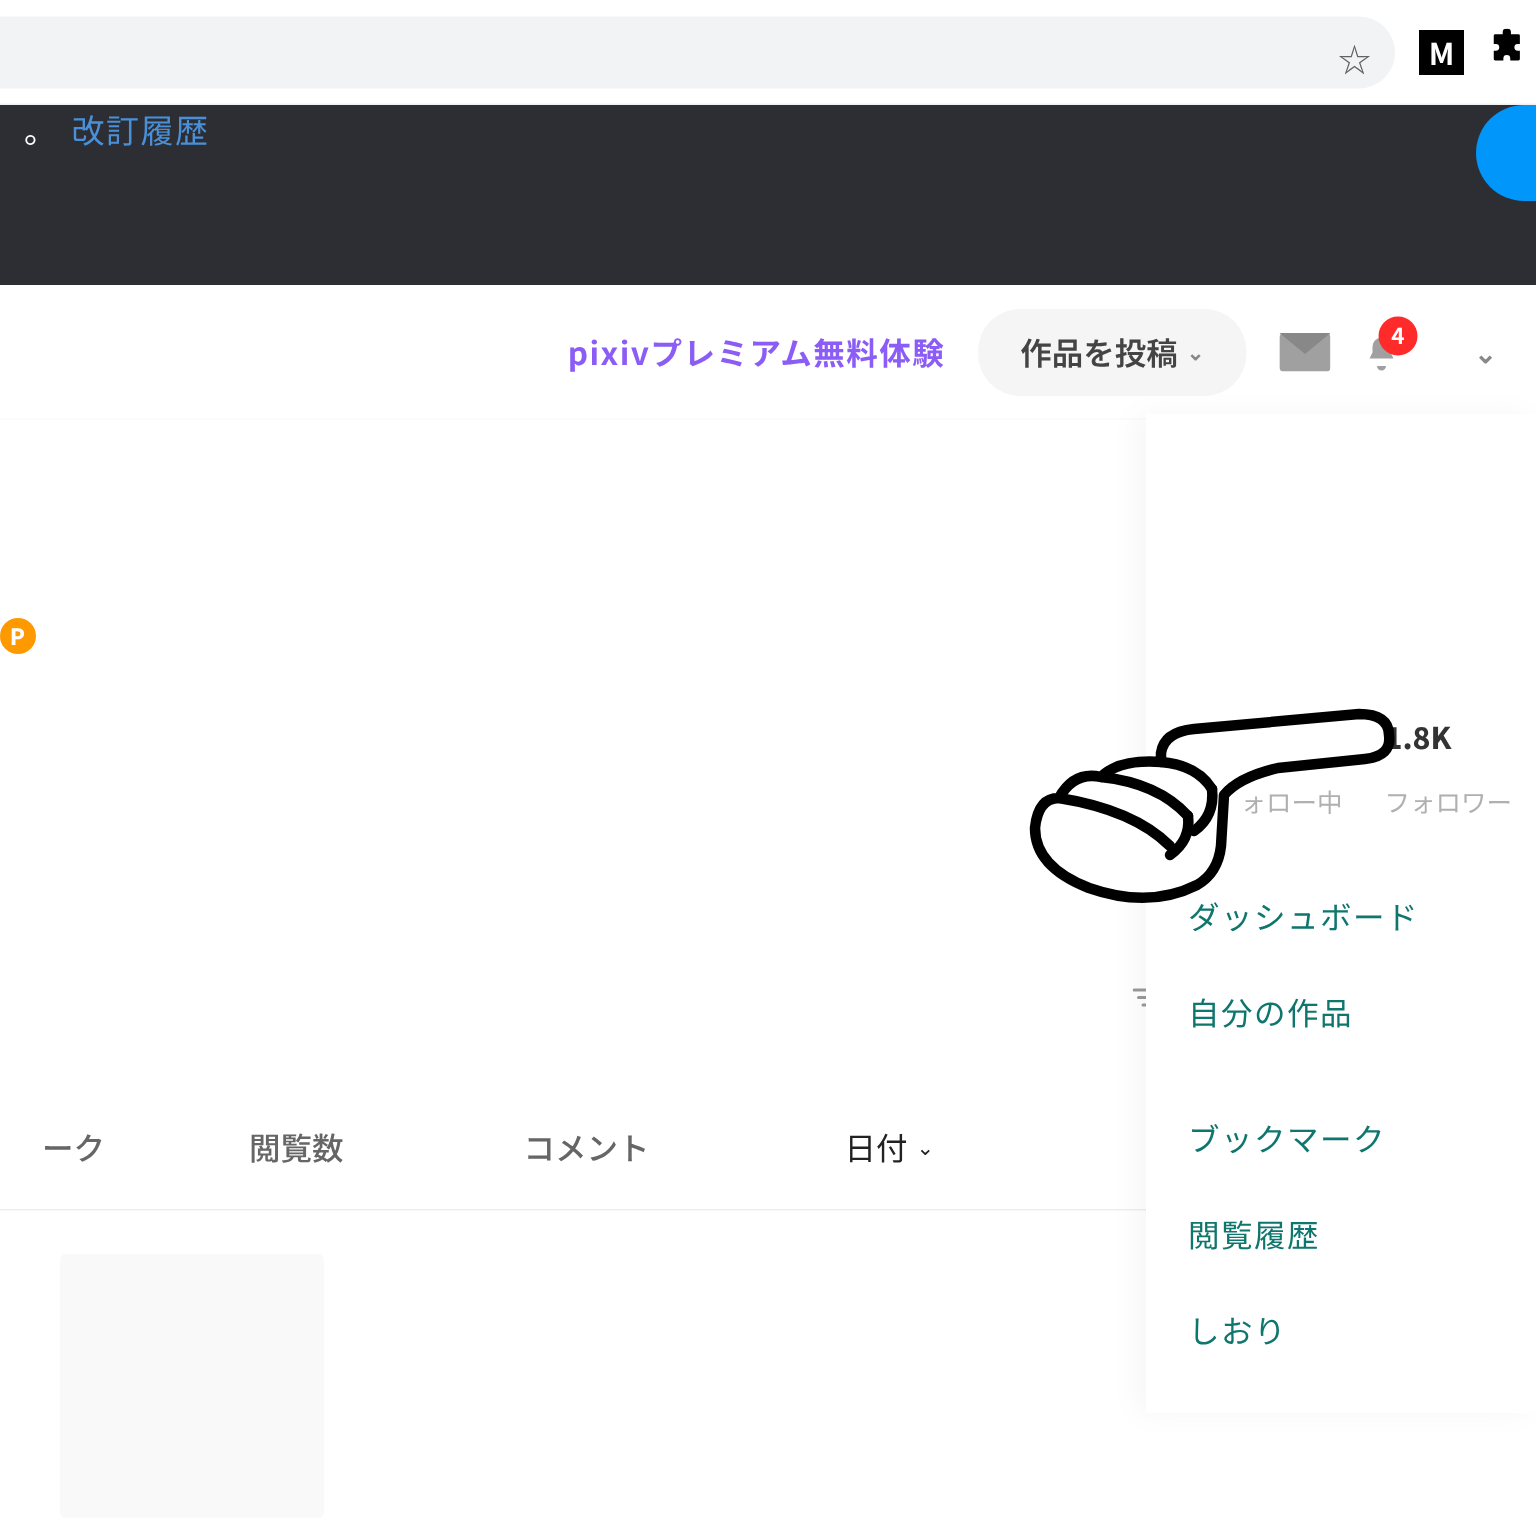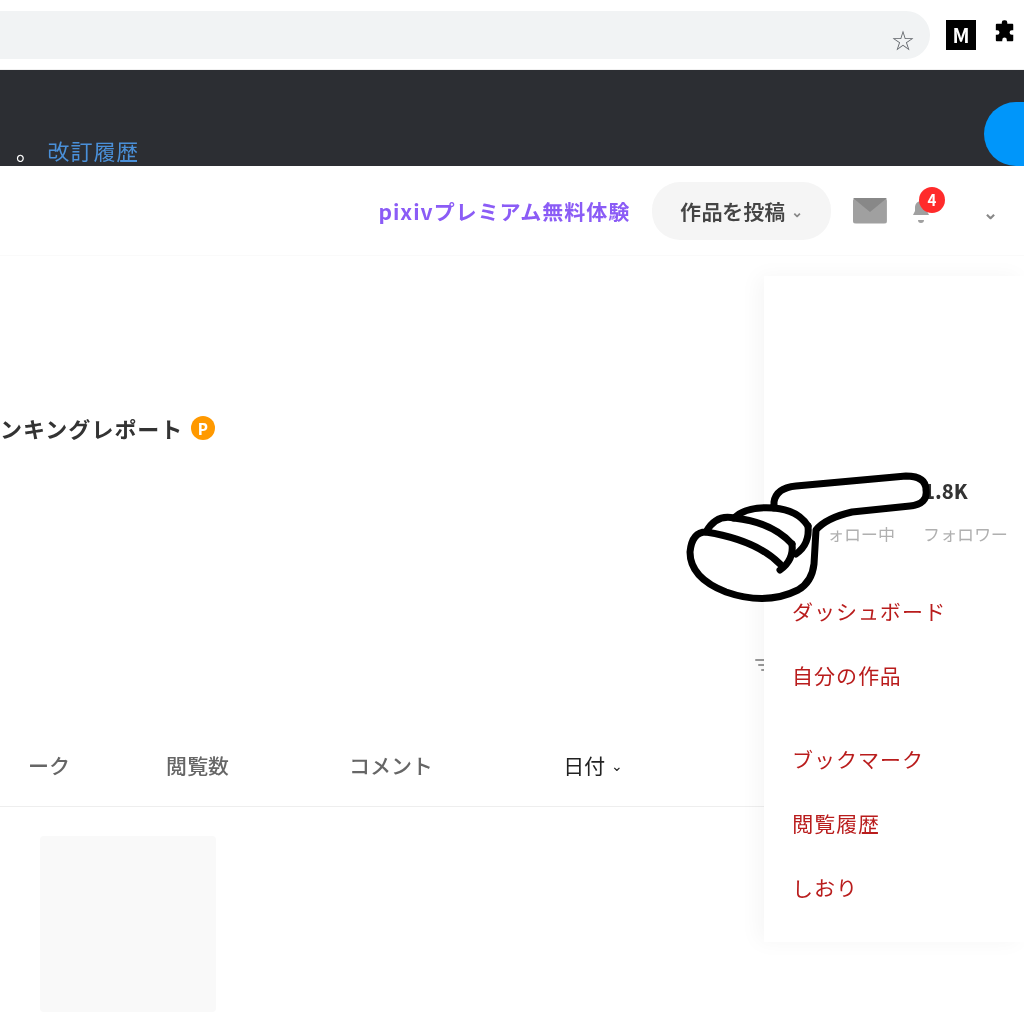--- a/index.html
+++ b/index.html
@@ -7,21 +7,21 @@
 
     
     .browser-bar { height: 70px; background: #fff; border-bottom: 1px solid #f0f0f0; display:flex; align-items:center; }
     .address-box { flex:1; height:48px; background:#f1f3f4; border-radius:0 24px 24px 0; margin-right:16px; position:relative; }
     .star { position:absolute; right:16px; top:12px; font-size:22px; color:#5f6368; }
     .ext-icons { display:flex; align-items:center; gap:18px; padding-right:8px; }
     .ext-m { width:30px; height:30px; background:#000; color:#fff; display:flex; align-items:center; justify-content:center; font-weight:bold; font-size:20px; }
     .ext-puzzle { font-size:26px; color:#000; font-weight:bold; }
 
     
-    .dark-banner { background:#2c2e33; height:96px; display:flex; align-items:flex-end; justify-content:space-between; padding:0 16px;gap:40px; }
+    .dark-banner { background:#2c2e33; height:120px; display:flex; align-items:flex-start; justify-content:space-between; padding:0 16px;gap:40px; }
     .revision-link { color:#4a90d9; font-size:22px; letter-spacing:1px; }
     .punct { color:#fff; font-size:22px; margin-right:6px; }
     .blue-btn { width:40px; height:64px; background:#0096fa; border-radius:40px 0 0 40px; margin-right:-16px; }
 
     
     .toolbar { height:90px; display:flex; align-items:center; gap:22px; padding:0 18px 0 0; border-bottom:1px solid #fafafa; }
     .spacer { flex:1; }
     .premium { color:#8b5cf6; font-size:21px; font-weight:700; letter-spacing:1px; }
     .post-btn { background:#f5f5f5; border-radius:28px; padding:14px 28px; font-size:21px; font-weight:600; color:#444; display:flex; align-items:center; gap:6px; }
     .chev { font-size:14px; color:#888; }
@@ -49,21 +49,21 @@
     .thumb-row { position:absolute; left:40px; top:836px; width:720px; height:180px; display:flex; gap:18px; }
     .thumb { width:176px; height:176px; background:#f9f9f9; border-radius:4px; }
 
     
     .panel { position:absolute; right:0; top:276px; width:260px; background:#fff; box-shadow:-6px 0 20px rgba(0,0,0,.04); padding:200px 20px 40px 28px; }
     .follow-row { position:absolute; top:200px; right:16px; display:flex; gap:28px; }
     .follow-cell { text-align:left; }
     .follow-num { font-size:20px; font-weight:800; color:#333; }
     .follow-lab { font-size:17px; color:#b0b0b0; margin-top:16px; }
     .menu { margin-top:120px; display:flex; flex-direction:column; gap:34px; }
-    .menu-item { font-size:21px; color:#b91c1c; letter-spacing:1px; }
+    .menu-item { font-size:21px; color:#0f766e; letter-spacing:1px; }
 
     
     .hand { position:absolute; left:676px; top:460px; width:260px; height:170px; }
   </style>
 </head>
 <body>
 
 <div class="browser-bar">
   <div class="address-box">
     <span class="star">☆</span>
@@ -99,21 +99,20 @@
       <svg viewBox="0 0 24 24" width="24" height="28">
           <path d="M12 2a6 6 0 0 0-6 6v4l-2 4h16l-2-4V8a6 6 0 0 0-6-6zm0 22a3 3 0 0 0 3-3H9a3 3 0 0 0 3 3z"></path>
         </svg>
     </div>
     <div class="badge">4</div>
   </div>
   <div class="tb-chev">⌄</div>
 </div>
 
 <div class="rank-report">
-  <span>ンキングレポート</span>
   <span class="p-badge">P</span>
 </div>
 
 <div class="filter-icon">
   <svg width="18" height="16" viewBox="0 0 18 14">
       <path stroke="#999" stroke-width="2" stroke-linecap="round" d="M1 2h16M4 7h10M7 12h4"></path>
     </svg>
 </div>
 
 <div class="columns">

